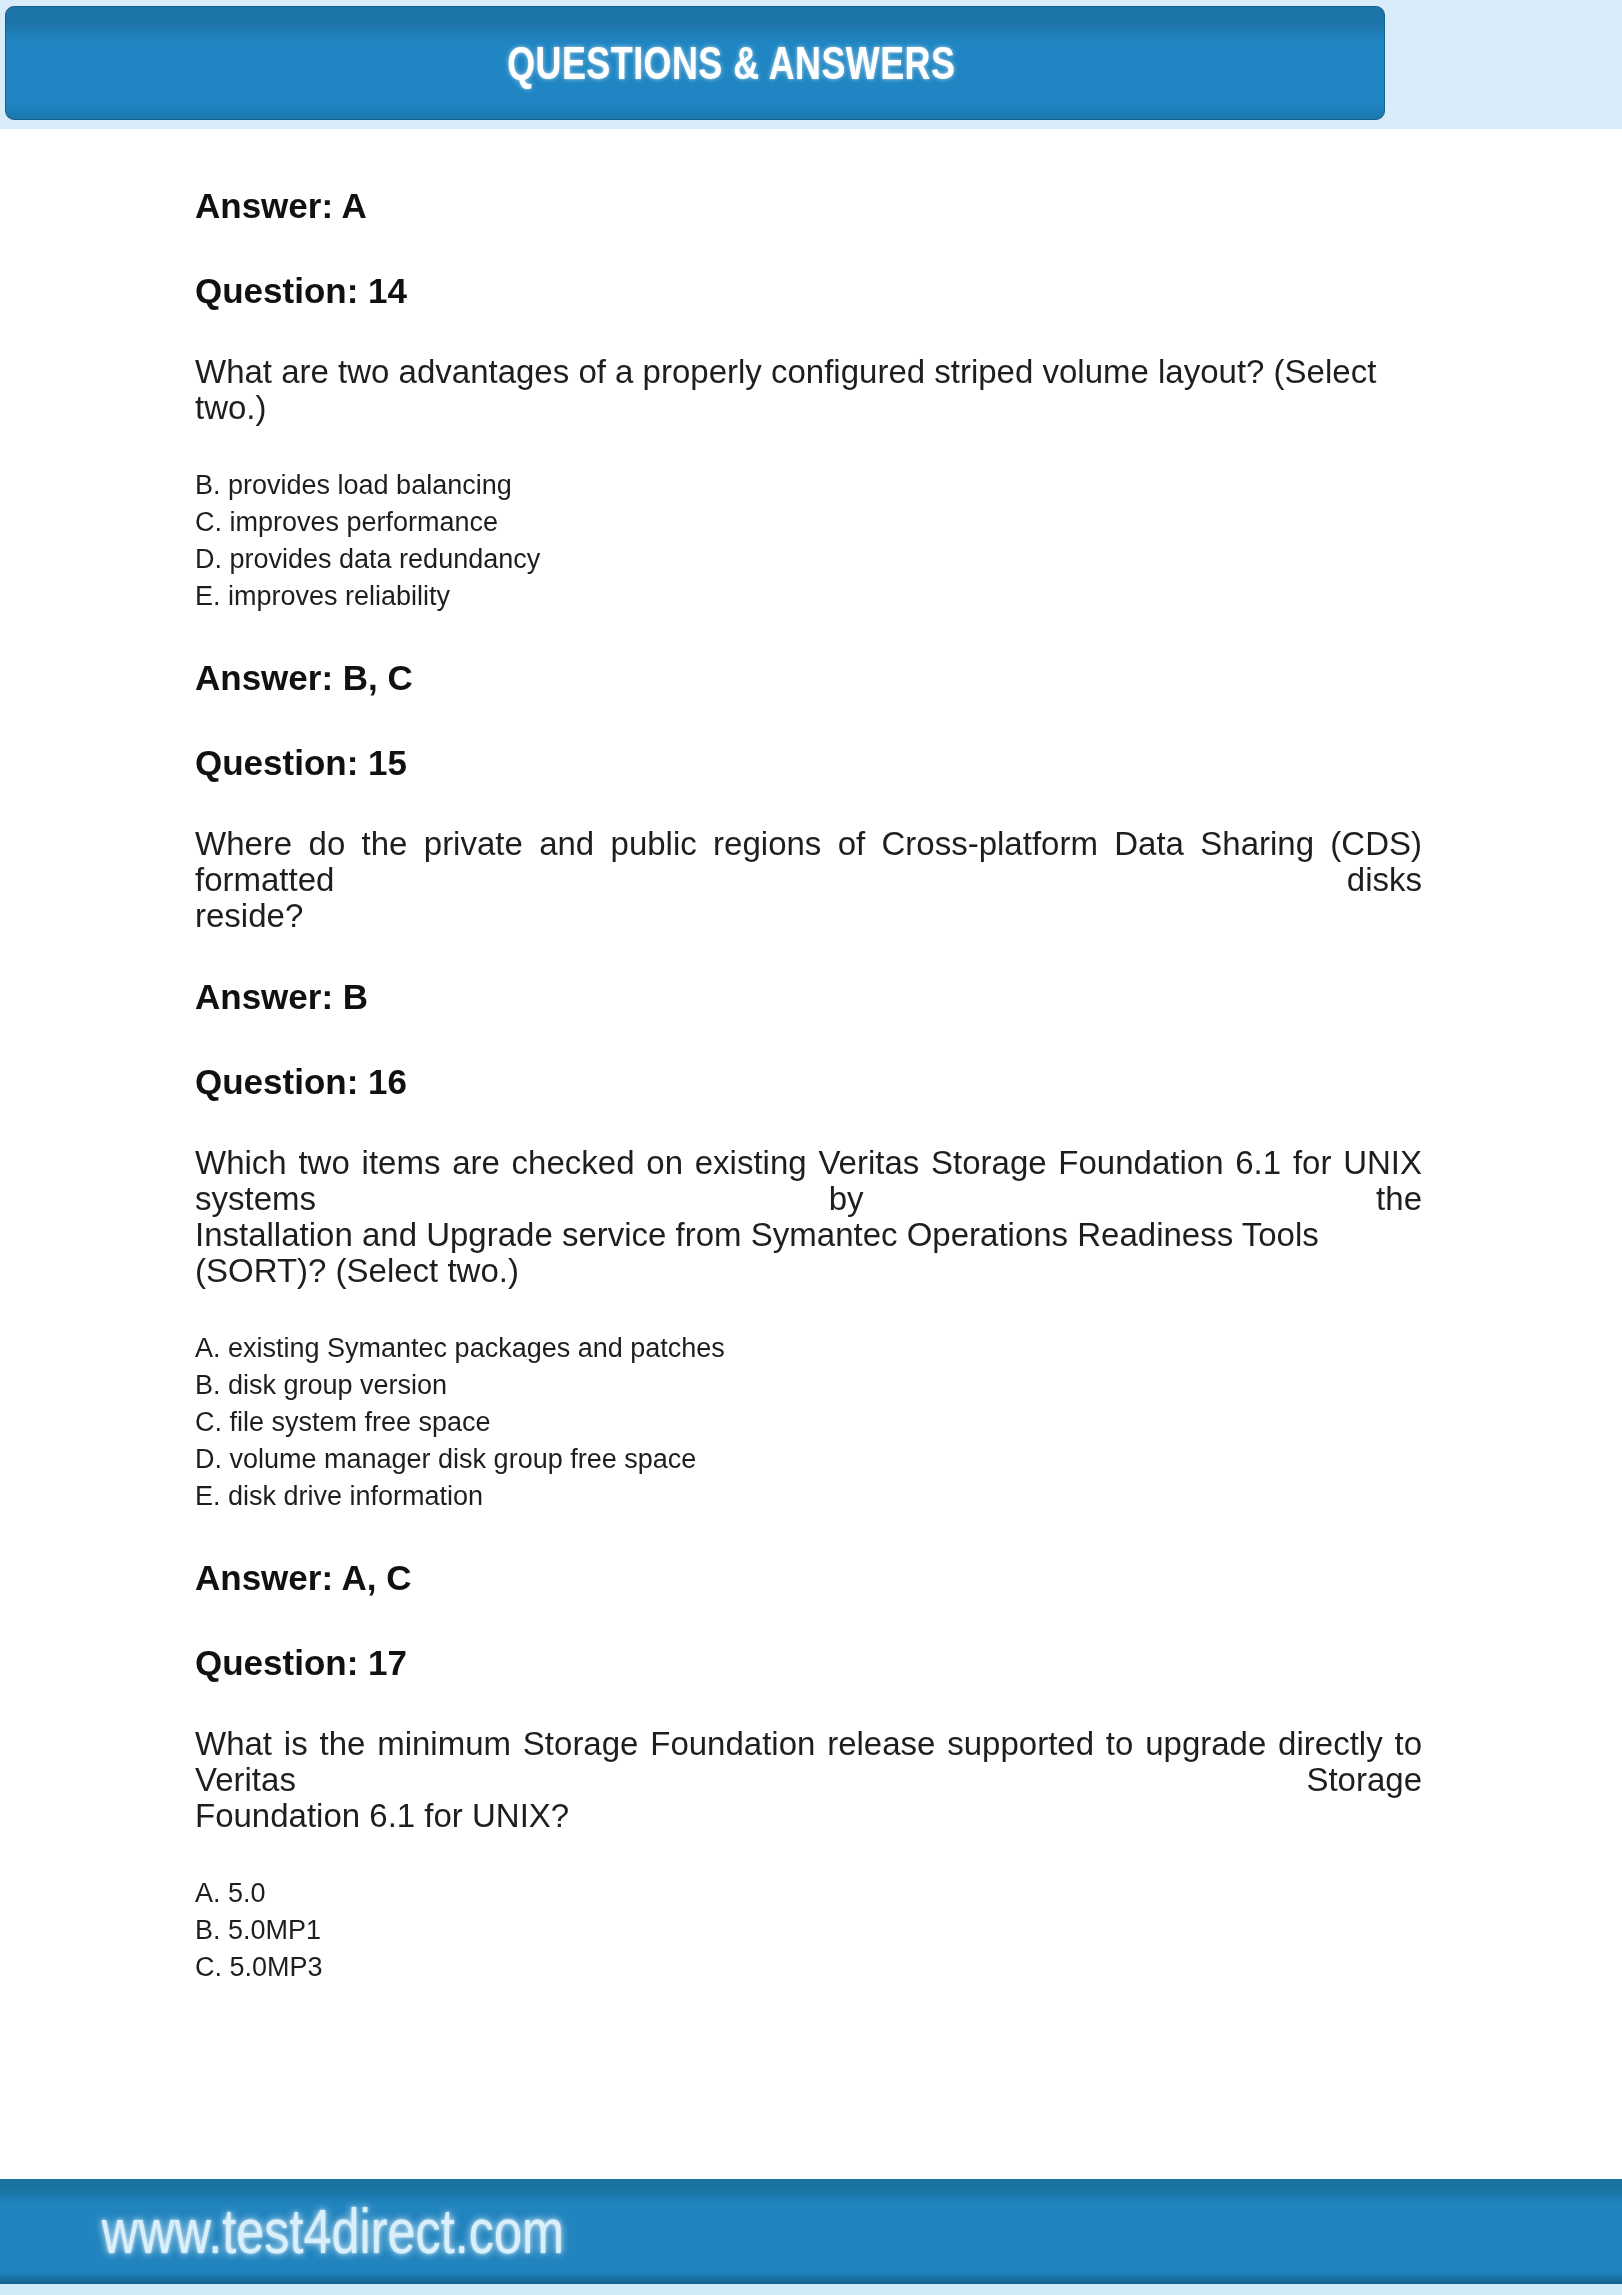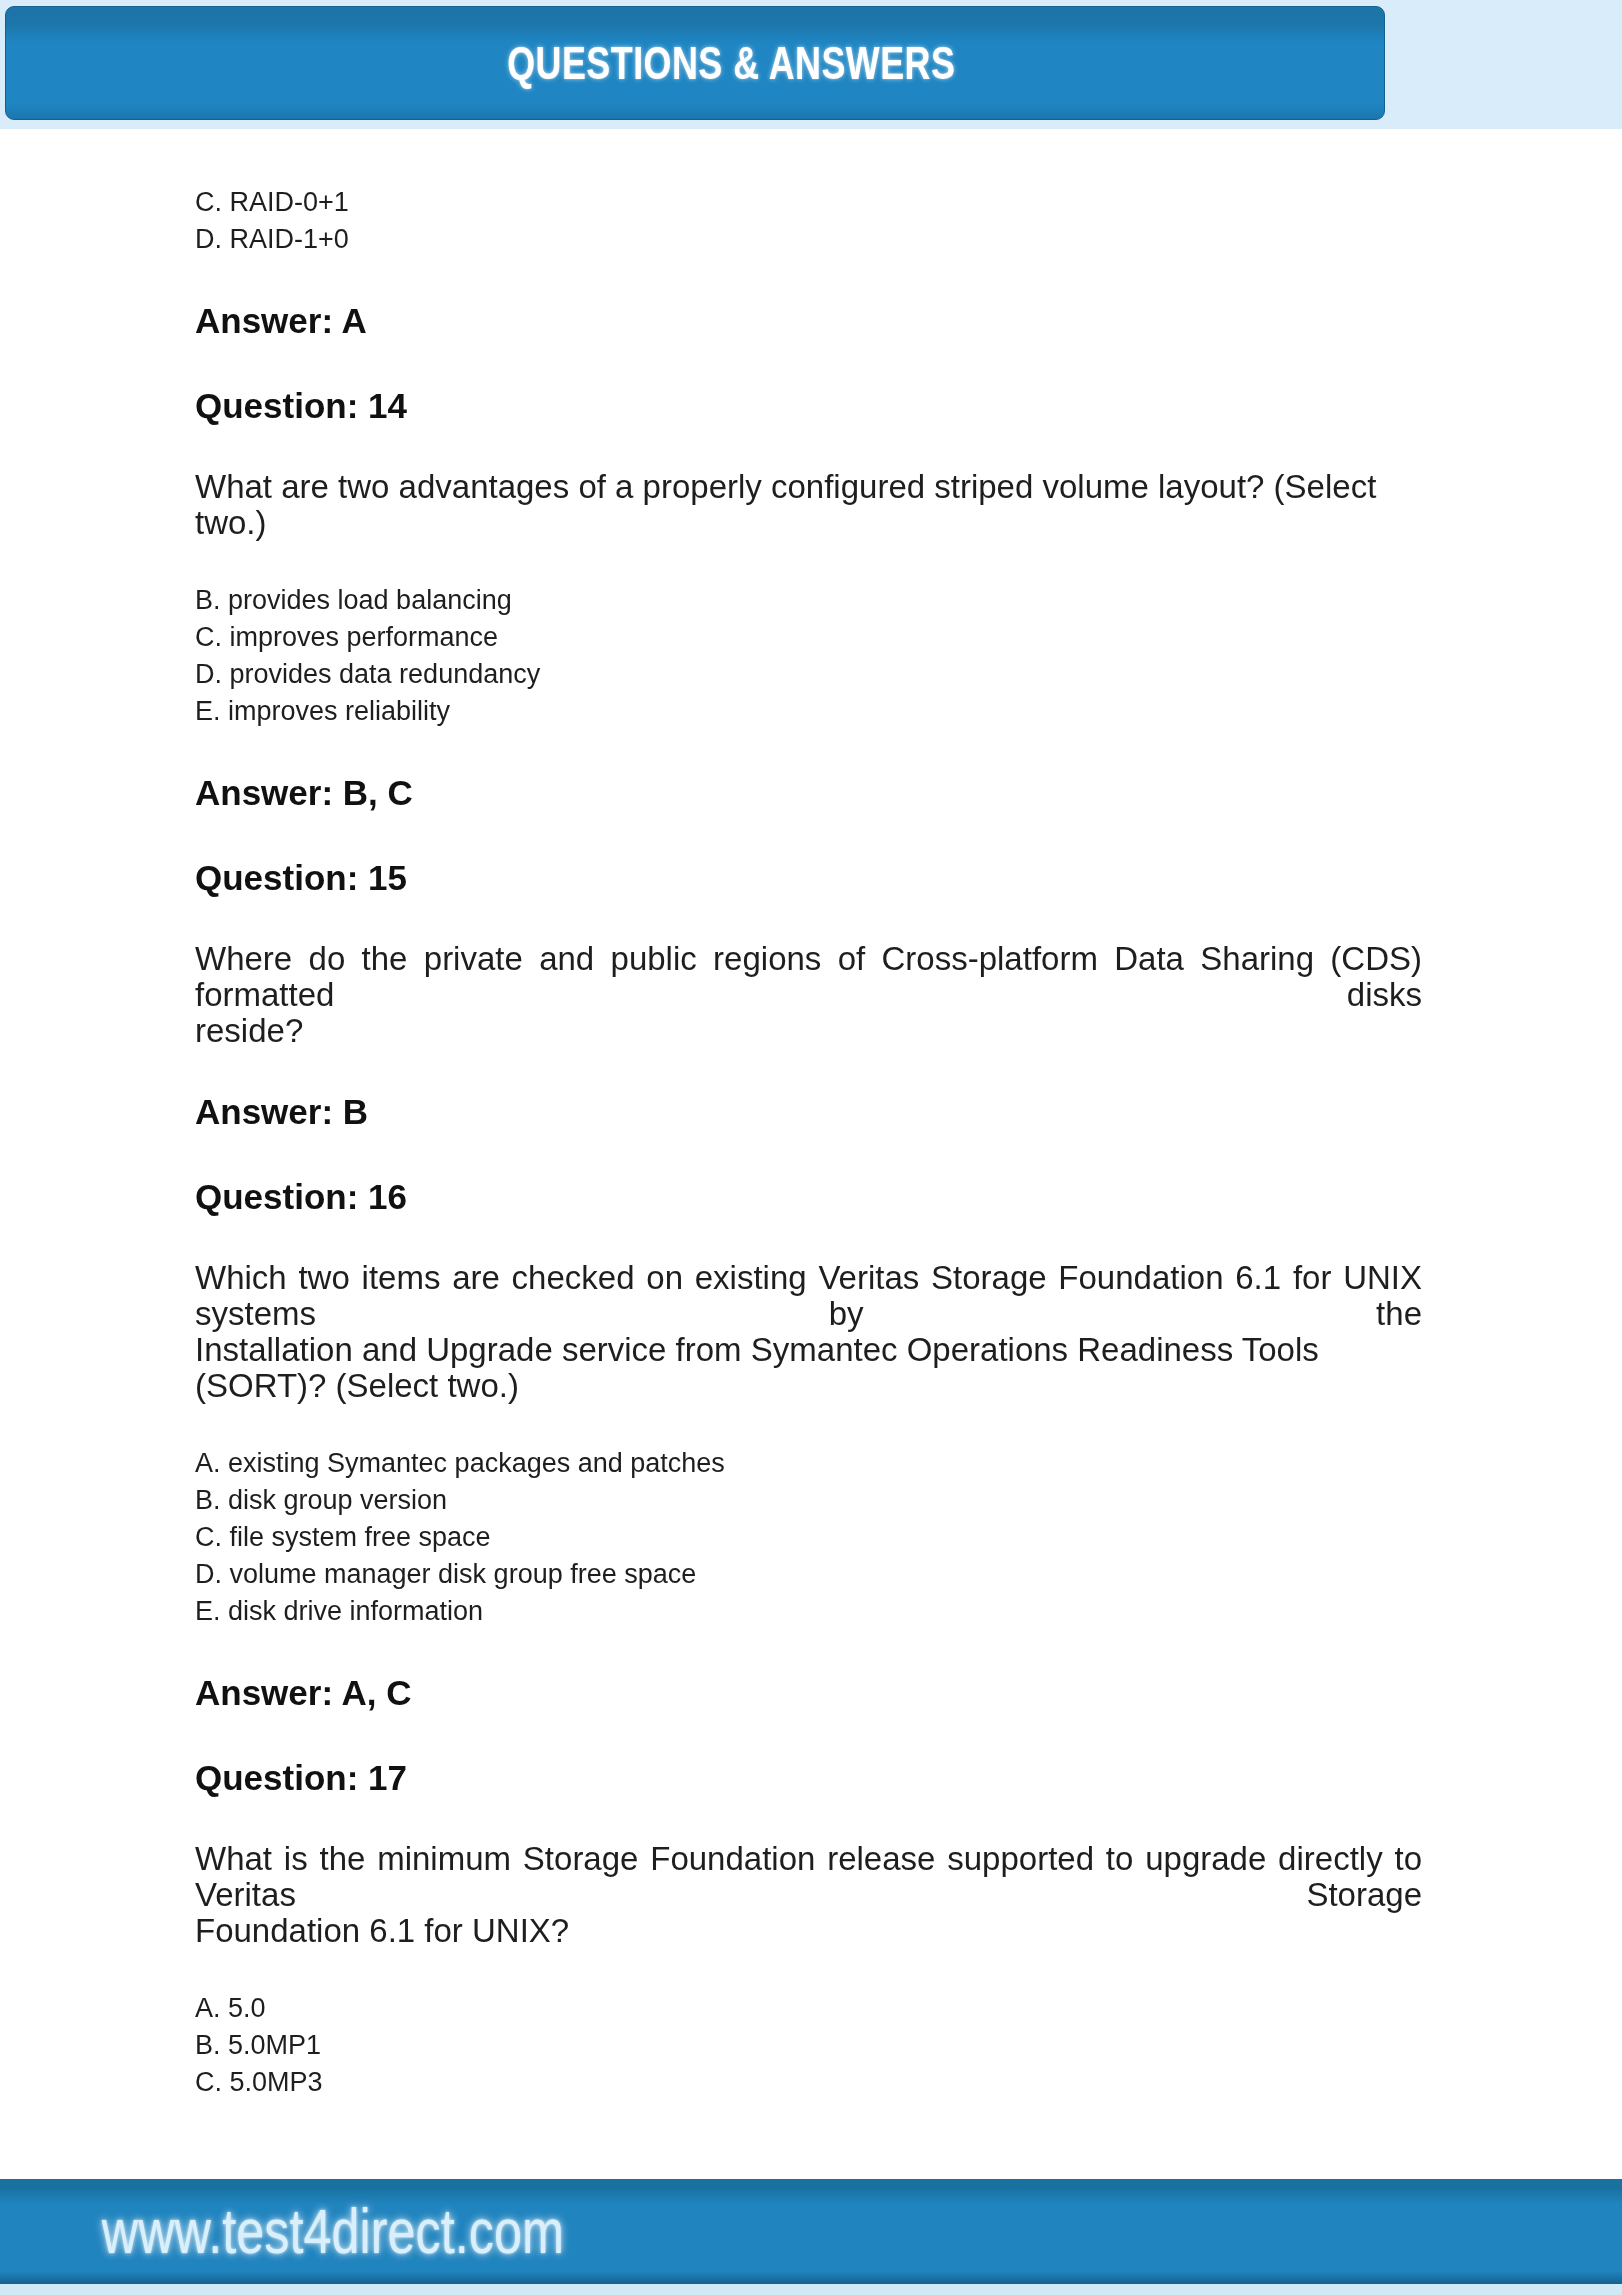--- a/index.html
+++ b/index.html
@@ -112,24 +112,20 @@
 <body>
 
 <div class="header-halo"></div>
 
 <div class="banner">
   <span class="title-text">QUESTIONS &amp; ANSWERS</span>
 </div>
 
 <div class="main">
 
-  <div class="block opts">
-    <div class="opt">C. RAID-0+1</div>
-    <div class="opt">D. RAID-1+0</div>
-  </div>
   <h2 class="answer">Answer: A</h2>
 
   <h2 class="question">Question: 14</h2>
   <div class="block para">
     <div class="line">What are two advantages of a properly configured striped volume layout? (Select two.)</div>
   </div>
   <div class="block opts">
     <div class="opt">B. provides load balancing</div>
     <div class="opt">C. improves performance</div>
     <div class="opt">D. provides data redundancy</div>

